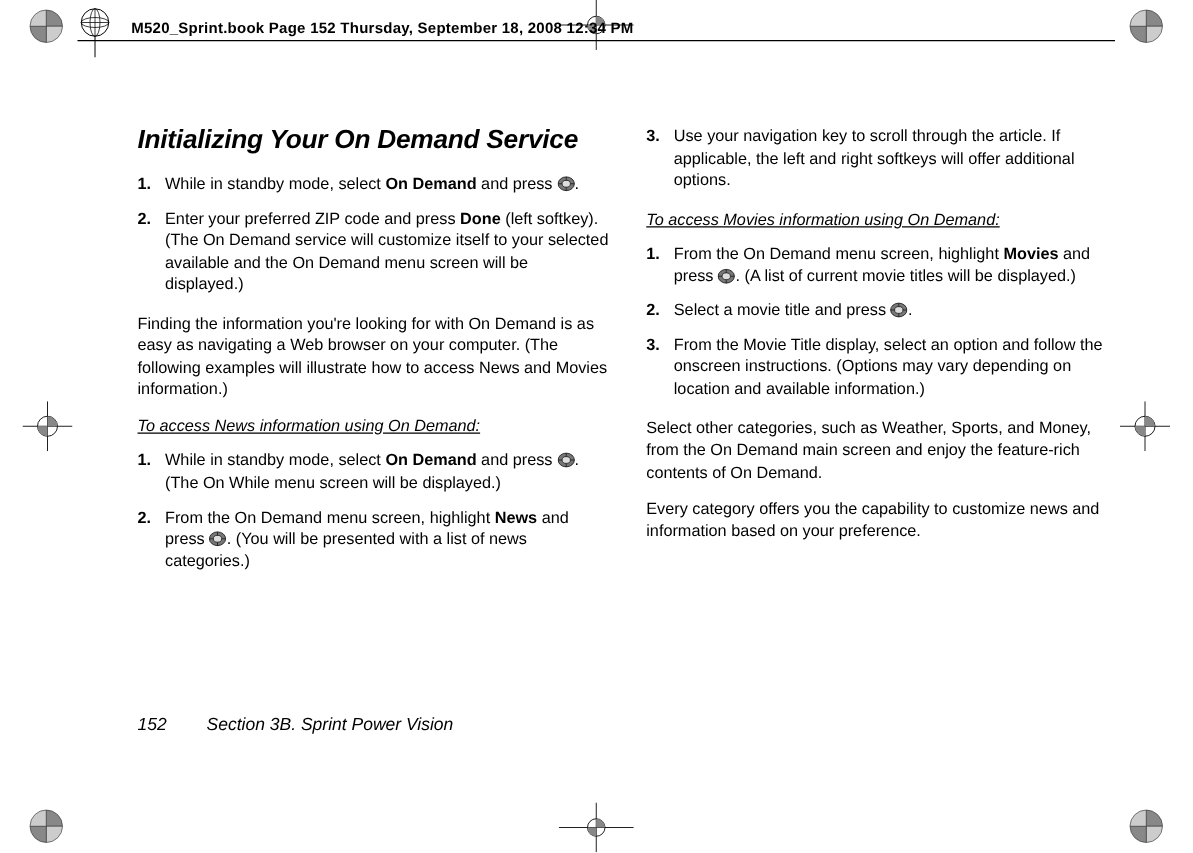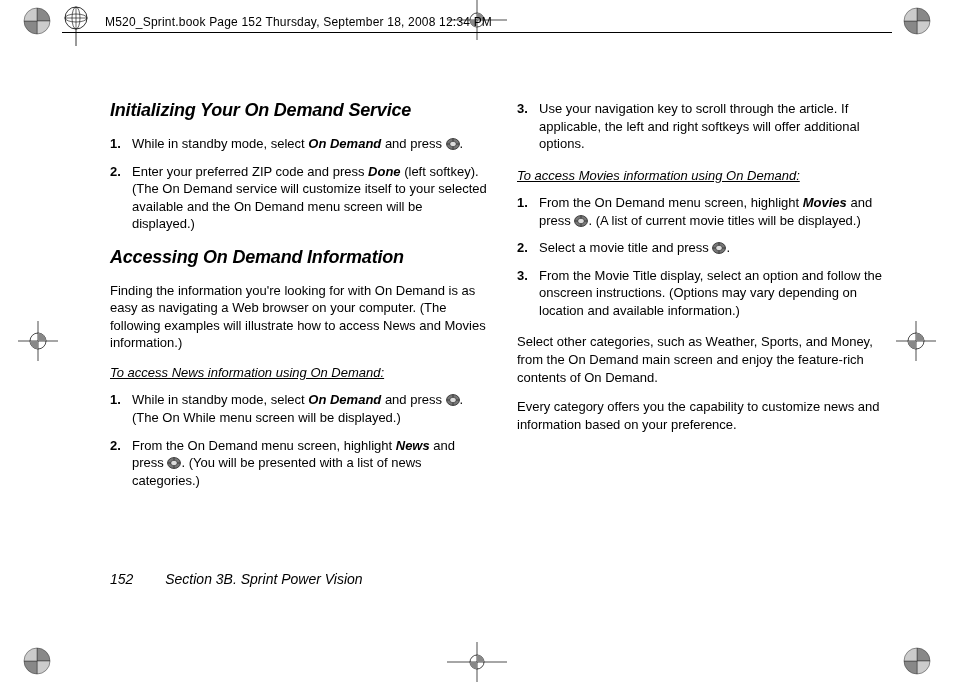--- a/index.html
+++ b/index.html
@@ -26,20 +26,21 @@
     right: 62px;
     height: 1px;
     background: #000;
   }
   .header-text {
     position: absolute;
     top: 15px;
     left: 105px;
     font-size: 12px;
     letter-spacing: 0.2px;
+    font-weight: bold;
   }
   .header-icon-wrap {
     position: absolute;
     top: 6px;
     left: 62px;
     width: 32px;
     height: 40px;
   }
   .side-reg {
     position: absolute;
@@ -54,21 +55,21 @@
     bottom: 60px;
     column-count: 2;
     column-gap: 30px;
     column-fill: auto;
     height: 440px;
   }
   h2.section-title {
     font-family: Arial, Helvetica, sans-serif;
     font-style: italic;
     font-weight: bold;
-    font-size: 18px;
+    font-size: 21px;
     margin: 0 0 14px 0;
     letter-spacing: -0.2px;
   }
   ol.steps {
     list-style: none;
     padding: 0;
     margin: 0 0 14px 0;
   }
   ol.steps > li {
     position: relative;
@@ -85,21 +86,21 @@
   p.body {
     margin: 0 0 12px 0;
     line-height: 1.35;
   }
   p.sub-italic {
     font-style: italic;
     margin: 0 0 10px 0;
     line-height: 1.35;
     text-decoration: underline;
   }
-  .bolditalic { font-weight: bold; font-style: italic; }
+  .bolditalic { font-weight: bold; }
   .keyicon {
     display: inline-block;
     width: 14px;
     height: 14px;
     vertical-align: -3px;
     margin: 0 0px;
   }
   .keyicon svg { display: block; }
   .footer {
     position: absolute;
@@ -231,21 +232,20 @@
             <line x1="0.5" y1="7" x2="3.7" y2="7" stroke="#000" stroke-width="0.5"></line>
             <line x1="10.3" y1="7" x2="13.5" y2="7" stroke="#000" stroke-width="0.5"></line>
           </svg></span><span>.</span>
     </li>
     <li>
       <span class="num">2.</span>
       <span>Enter your preferred ZIP code and press </span><span class="bolditalic">Done</span><span> (left softkey). (The On Demand service will customize itself to your selected available and the On Demand menu screen will be displayed.)</span>
     </li>
   </ol>
 
-  <h2 class="section-title">Accessing On Demand Information</h2>
 
   <p class="body">Finding the information you're looking for with On Demand is as easy as navigating a Web browser on your computer. (The following examples will illustrate how to access News and Movies information.)</p>
 
   <p class="sub-italic">To access News information using On Demand:</p>
 
   <ol class="steps">
     <li>
       <span class="num">1.</span>
       <span>While in standby mode, select </span><span class="bolditalic">On Demand</span><span> and press </span><span class="keyicon"><svg viewBox="0 0 14 14">
             <ellipse cx="7" cy="7" rx="6.5" ry="5.5" fill="#777" stroke="#000" stroke-width="0.6"></ellipse>

